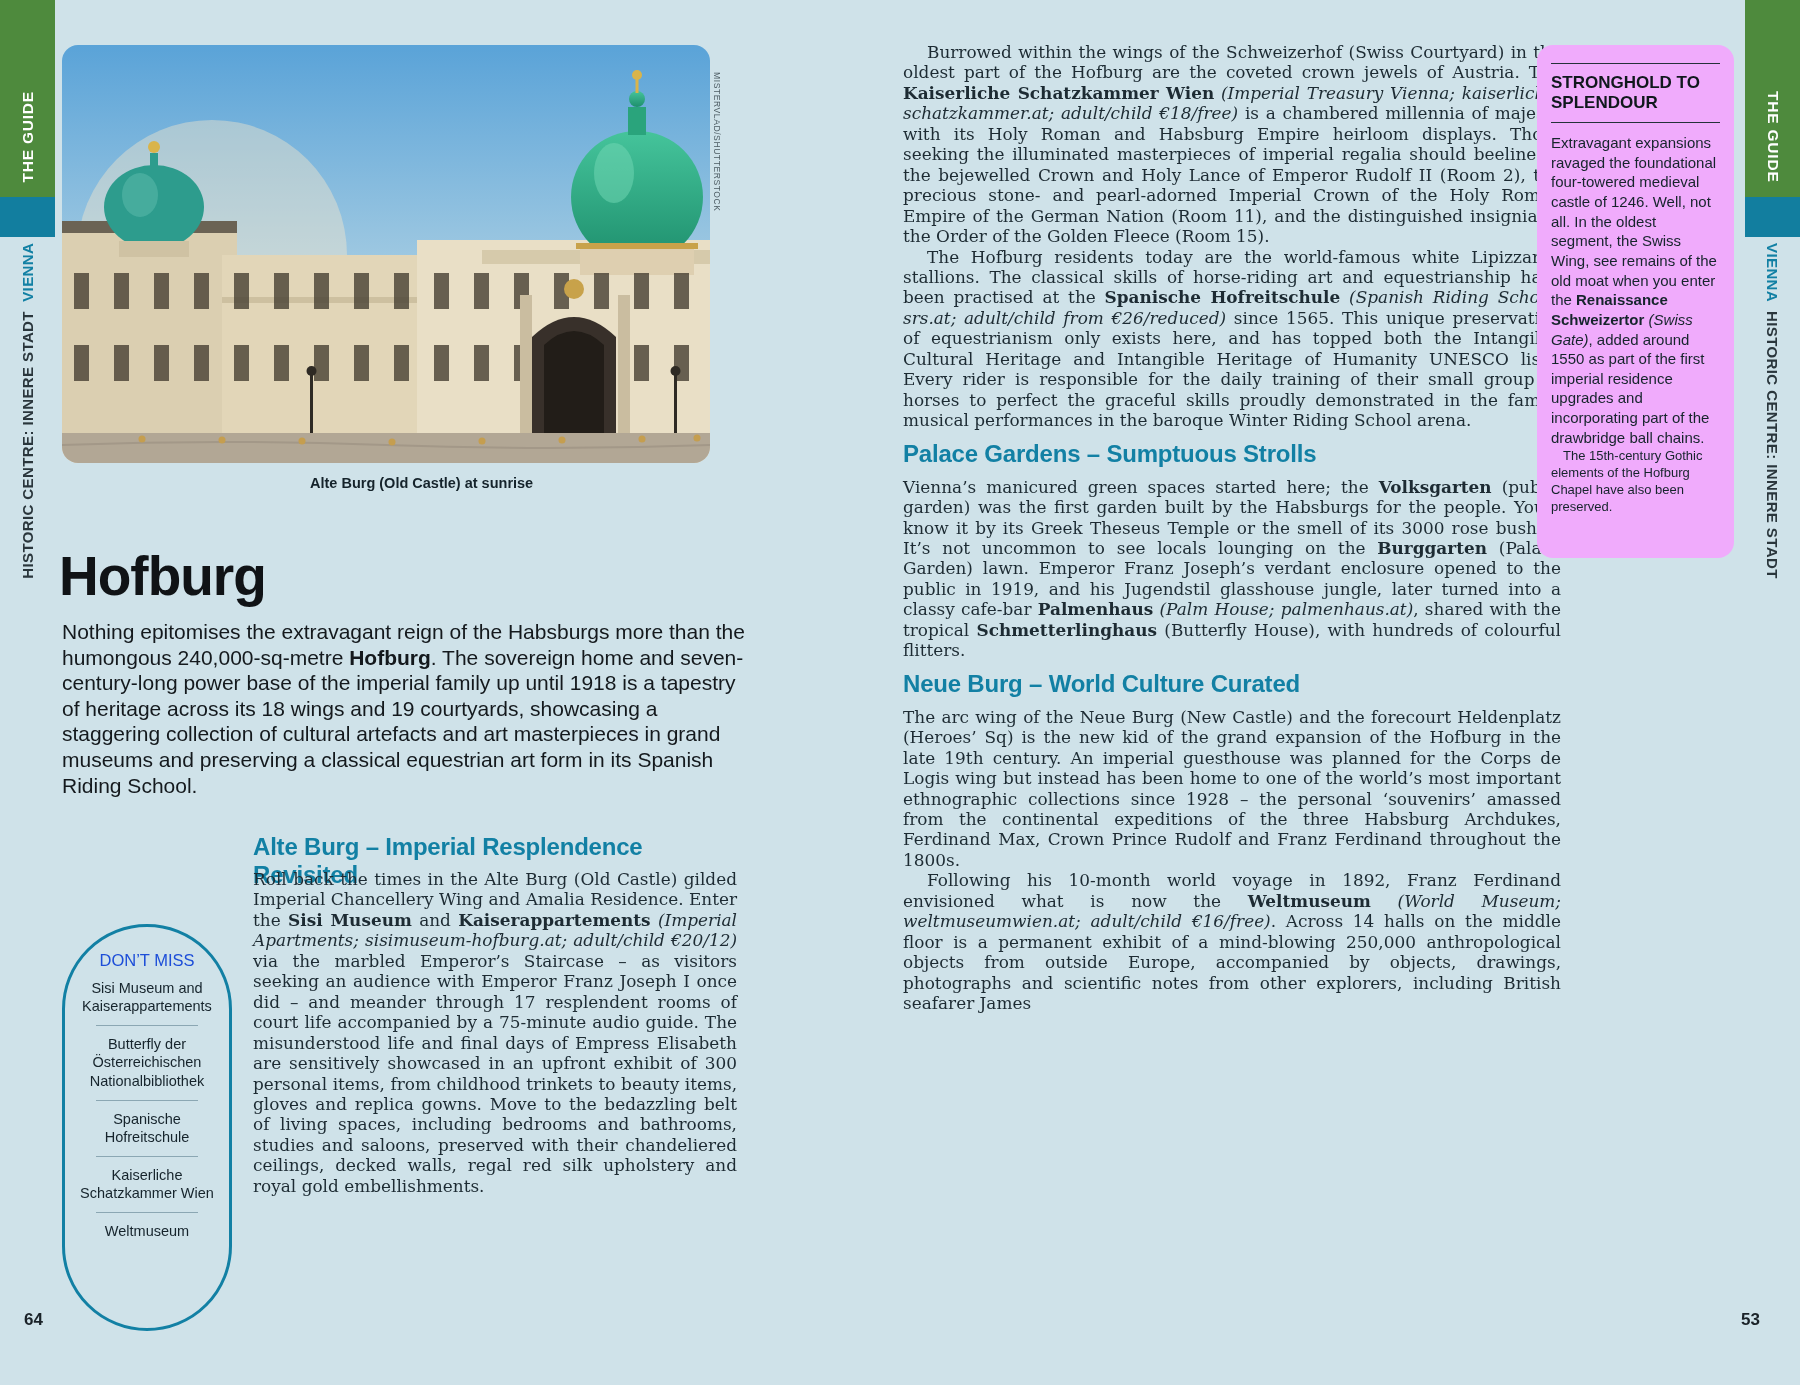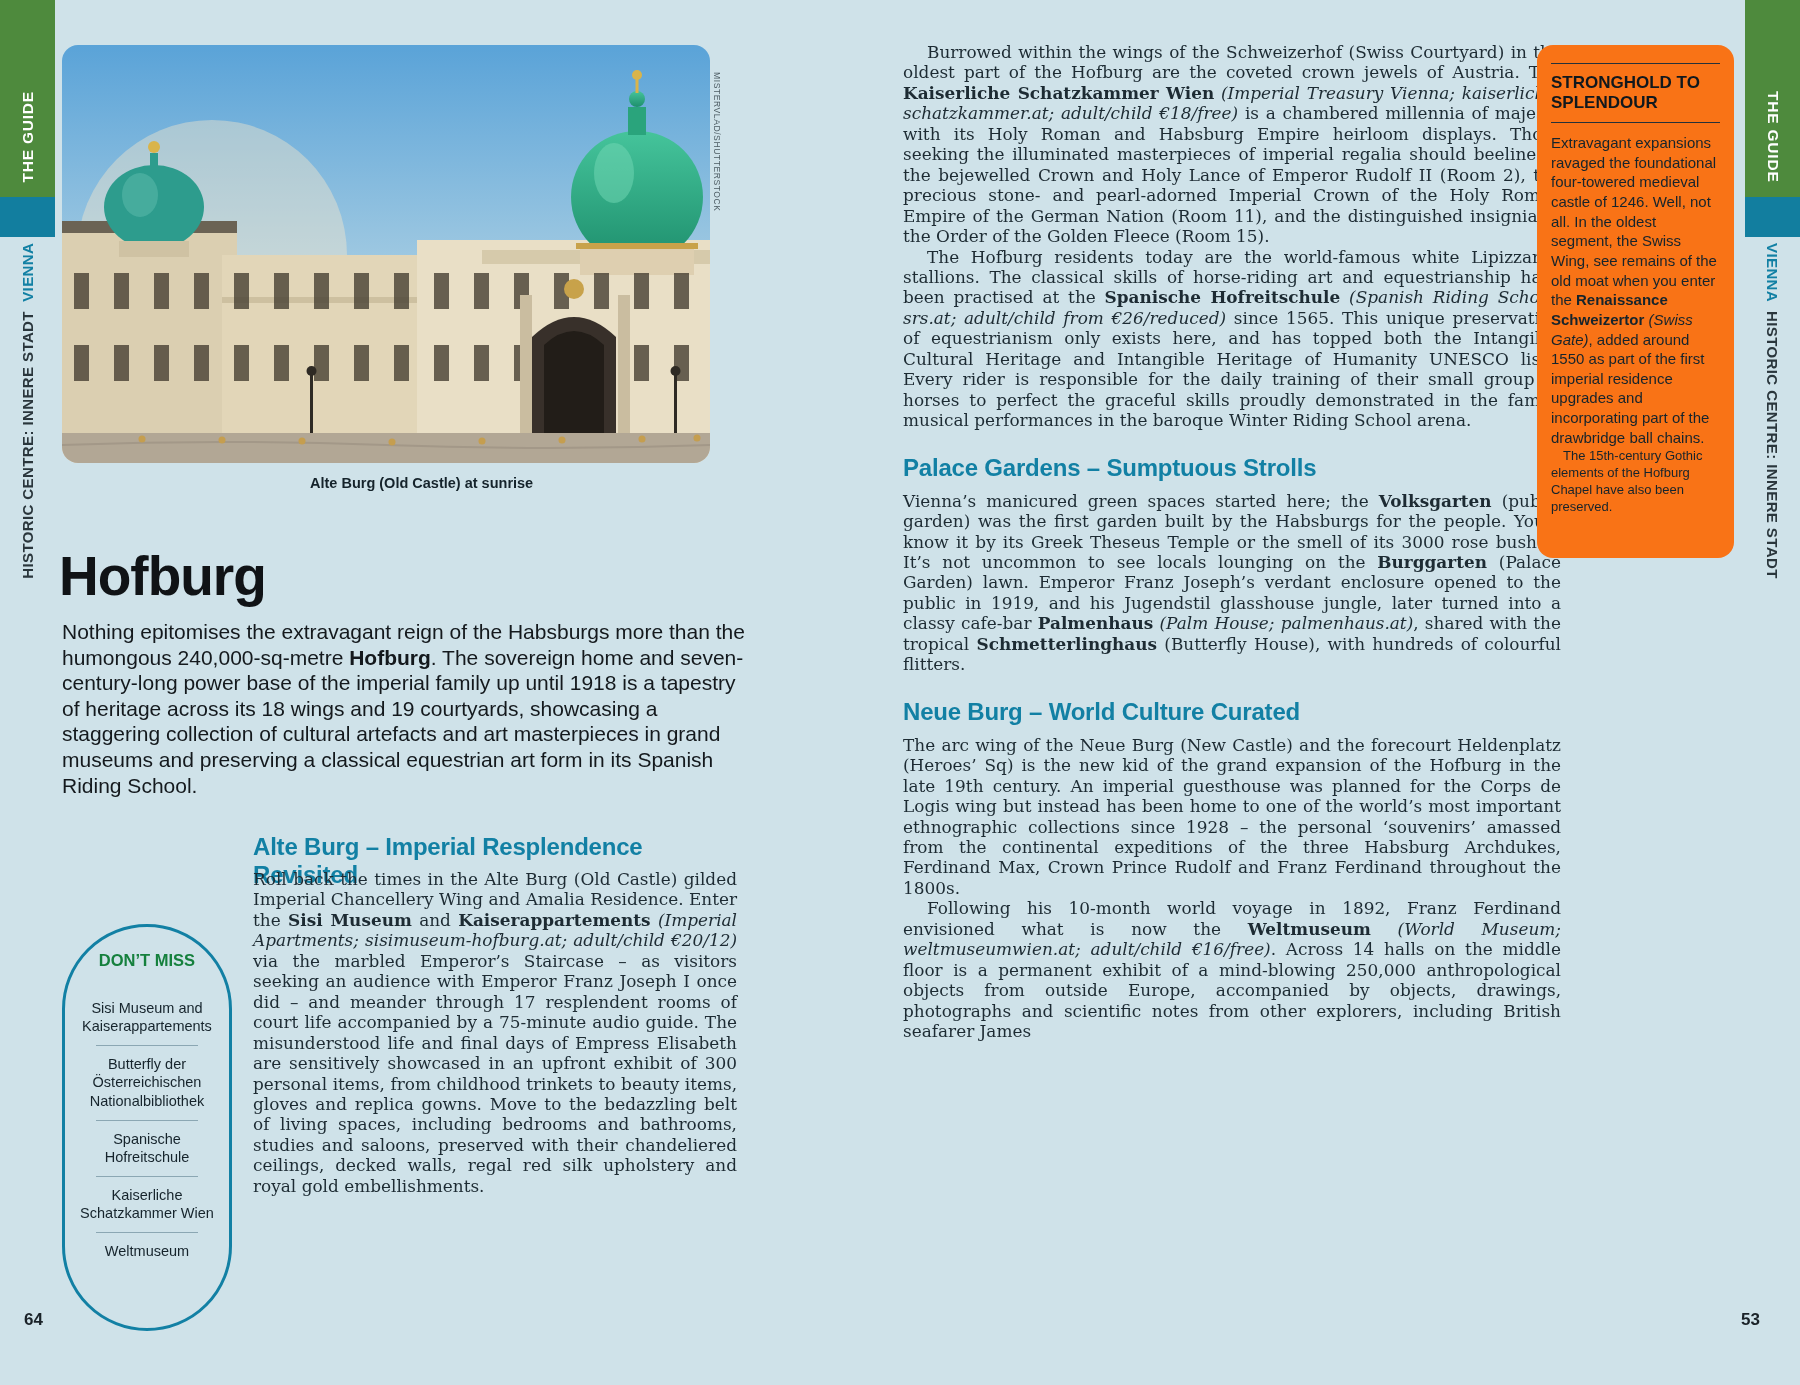--- a/index.html
+++ b/index.html
@@ -29,42 +29,42 @@
     letter-spacing:.6px;color:#4d5c63;}
   .caption{position:absolute;left:310px;top:475px;width:400px;text-align:left;
     font-weight:700;font-size:14.5px;color:#15232b;}
   .kicker-box{position:absolute;left:62px;top:511px;width:170px;box-sizing:border-box;
     border-top:1.5px solid #7e98a4;border-bottom:1.5px solid #7e98a4;padding:10px 0 12px;}
   .kicker{color:#1280a4;font-weight:700;font-size:16px;letter-spacing:3px;}
   .title{position:absolute;left:59px;top:544px;font-size:55px;font-weight:700;color:#101316;letter-spacing:-1px;}
   .intro{position:absolute;left:62px;top:619px;width:686px;font-size:21px;line-height:1.22;color:#14191d;}
   .dont-miss{position:absolute;left:62px;top:924px;width:170px;height:407px;box-sizing:border-box;
     border:3px solid #1280a4;border-radius:88px;text-align:center;padding-top:24px;}
-  .dm-title{font-weight:700;font-size:16.5px;line-height:1.2;color:#15803d;margin-bottom:28px;}
+  .dm-title{font-weight:400;font-size:16.5px;line-height:1.2;color:#1d4ed8;margin-bottom:8px;}
   .dm-item{font-size:14.5px;line-height:1.28;color:#16242c;padding:0 13px;}
   .dm-rule{border-top:1.3px solid #8ba7b3;width:62%;margin:9px auto;}
 
   .sec-head{color:#1280a4;font-weight:700;font-size:24px;letter-spacing:-.2px;}
   .left-sec-head{position:absolute;left:253px;top:833px;width:490px;}
   .serif{font-family:"DejaVu Serif","Liberation Serif",serif;font-size:16.9px;line-height:1.21;
     color:#1d2b33;text-align:justify;}
   .left-body{position:absolute;left:253px;top:869px;width:484px;}
   .indent{text-indent:24px;}
   .pagenum{position:absolute;top:1310px;font-size:17px;font-weight:700;color:#1a2228;}
   .pn-l{left:24px}.pn-r{left:1690px;width:70px;text-align:right;}
 
   
   .right-col{position:absolute;left:903px;top:42px;width:658px;}
   .right-col p{margin:0;}
-  .right-col .sec-head{margin:22px 0 9px;}
+  .right-col .sec-head{margin:8px 0 9px;}
   .b{font-weight:700;}
   .i{font-style:italic;}
 
   .sidebar{position:absolute;left:1537px;top:45px;width:197px;height:513px;box-sizing:border-box;
-    background:#f97316;border-radius:16px;padding:14px 14px 0;overflow:hidden;}
+    background:#f0abfc;border-radius:16px;padding:14px 14px 0;overflow:hidden;}
   .sb-rule{border-top:1.5px solid #25313a;margin:4px 0 9px;}
   .sb-rule2{border-top:1.5px solid #25313a;margin:9px 0 10px;}
   .sb-title{font-weight:700;font-size:17px;line-height:1.18;color:#10181d;}
   .sb-body{font-size:15px;line-height:1.31;color:#16242c;}
   .sb-body2{font-size:13px;line-height:1.31;color:#16242c;text-indent:12px;}
 </style>
 </head>
 <body>
 
 <div class="spread">

